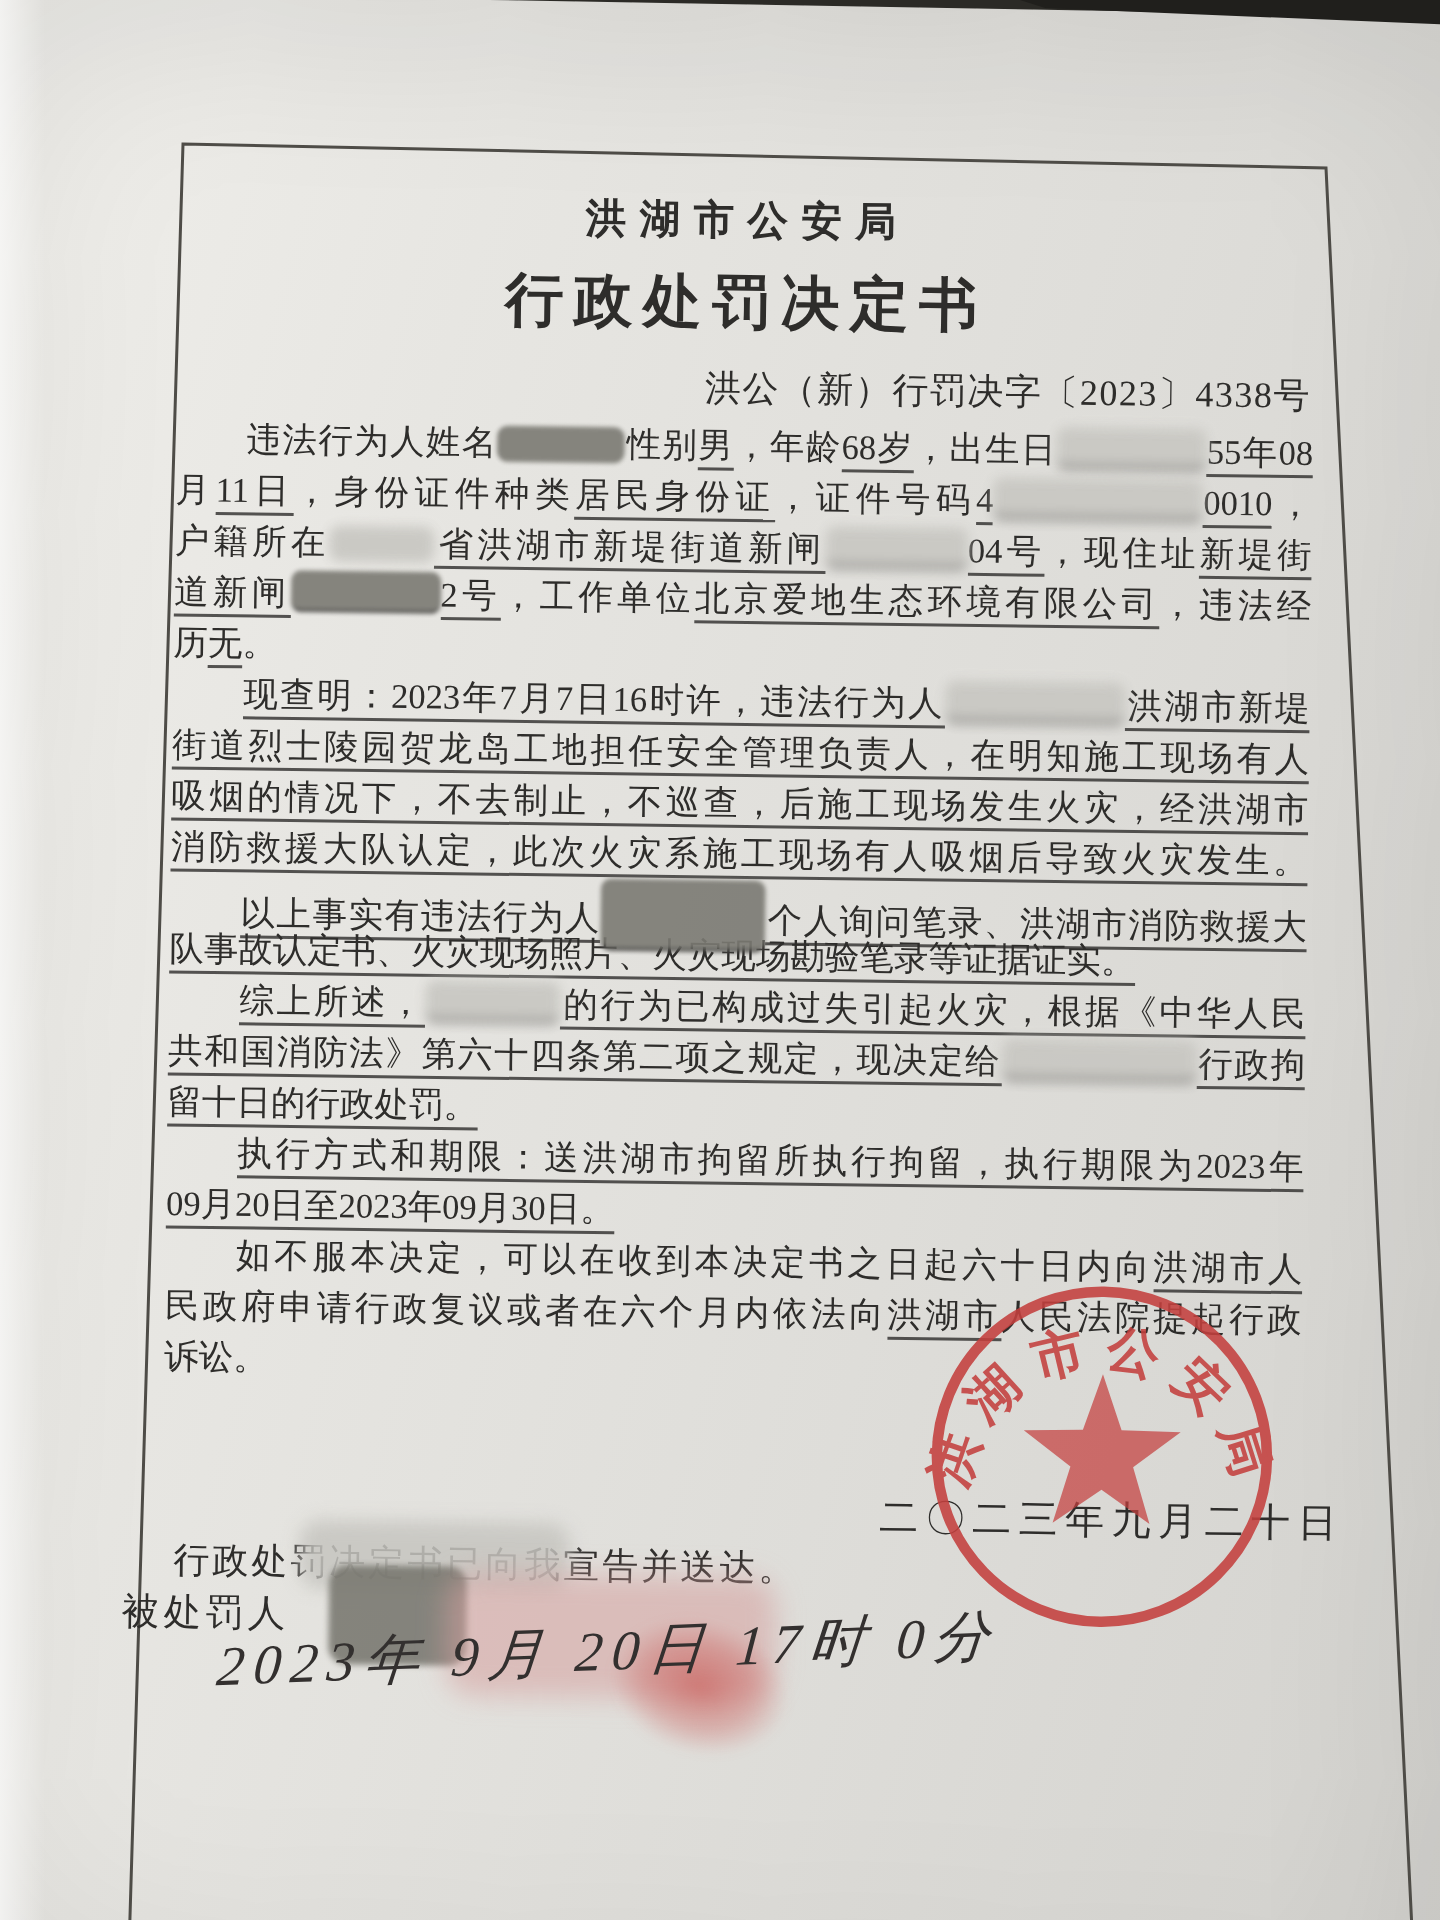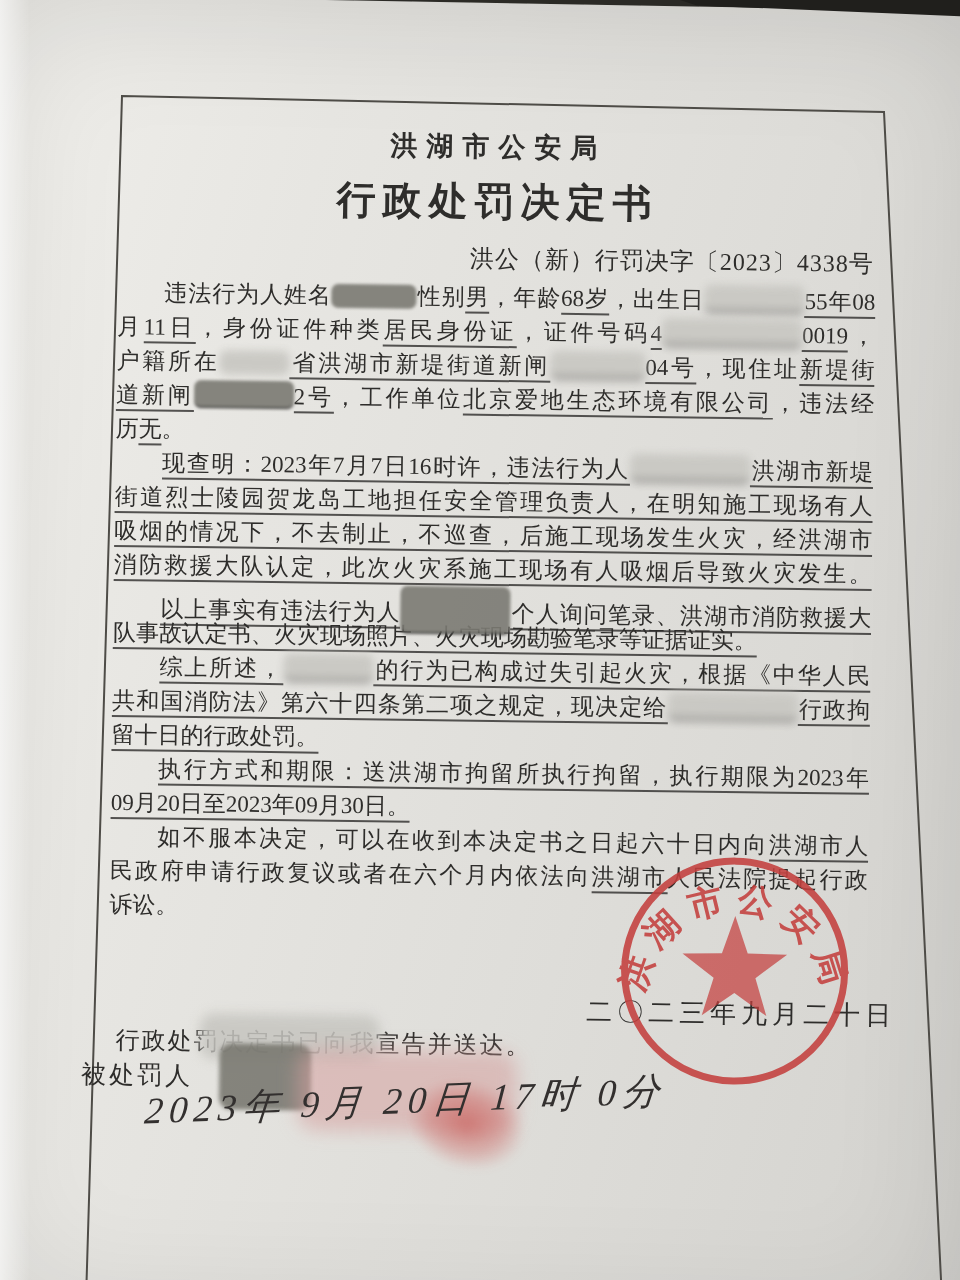--- a/index.html
+++ b/index.html
@@ -98,21 +98,21 @@
     <polygon points="122,96 884,112 942,1300 86,1300"></polygon>
   </svg>
 
   <div class="content">
     <div class="org">洪湖市公安局</div>
     <div class="title">行政处罚决定书</div>
     <div class="docno">洪公（新）行罚决字〔2023〕4338号</div>
 
     <div id="doc-body">
         <div class="line indent"><span>违法行为人姓名</span><span class="redact dark" style="width: 85px;"></span><span>性别</span><span class="u">男</span><span>，年龄</span><span class="u">68岁</span><span>，出生日</span><span class="redact light u" style="width: 100px;"></span><span class="u">55年08</span></div>
-        <div class="line"><span>月</span><span class="u">11日</span><span>，身份证件种类</span><span class="u">居民身份证</span><span>，证件号码</span><span class="u">4</span><span class="redact light u" style="width: 140px;"></span><span class="u">0019</span><span>，</span></div>
+        <div class="line"><span>月</span><span class="u">11日</span><span>，身份证件种类</span><span class="u">居民身份证</span><span>，证件号码</span><span class="u">4</span><span class="redact light u" style="width: 140px;"></span><span class="u">0010</span><span>，</span></div>
         <div class="line"><span>户籍所在</span><span class="redact light" style="width: 70px;"></span><span class="u">省洪湖市新堤街道新闸</span><span class="redact light u" style="width: 95px;"></span><span class="u">04号</span><span>，现住址</span><span class="u">新堤街</span></div>
         <div class="line"><span class="u">道新闸</span><span class="redact dark u" style="width: 100px;"></span><span class="u">2号</span><span>，工作单位</span><span class="u">北京爱地生态环境有限公司</span><span>，违法经</span></div>
         <div class="line last"><span>历</span><span class="u">无</span><span>。</span></div>
         <div class="line indent"><span class="u">现查明：2023年7月7日16时许，违法行为人</span><span class="redact light u" style="width: 120px;"></span><span class="u">洪湖市新堤</span></div>
         <div class="line"><span class="u">街道烈士陵园贺龙岛工地担任安全管理负责人，在明知施工现场有人</span></div>
         <div class="line"><span class="u">吸烟的情况下，不去制止，不巡查，后施工现场发生火灾，经洪湖市</span></div>
         <div class="line"><span class="u">消防救援大队认定，此次火灾系施工现场有人吸烟后导致火灾发生。</span></div>
         <div class="line indent"><span class="u">以上事实有违法行为人</span><span class="redact dark u" style="width: 110px; height: 44px; vertical-align: -14px;"></span><span class="u">个人询问笔录、洪湖市消防救援大</span></div>
         <div class="line last"><span class="u">队事故认定书、火灾现场照片、火灾现场勘验笔录等证据证实。</span></div>
         <div class="line indent"><span class="u">综上所述，</span><span class="redact light u" style="width: 90px;"></span><span class="u">的行为已构成过失引起火灾，根据《中华人民</span></div>

